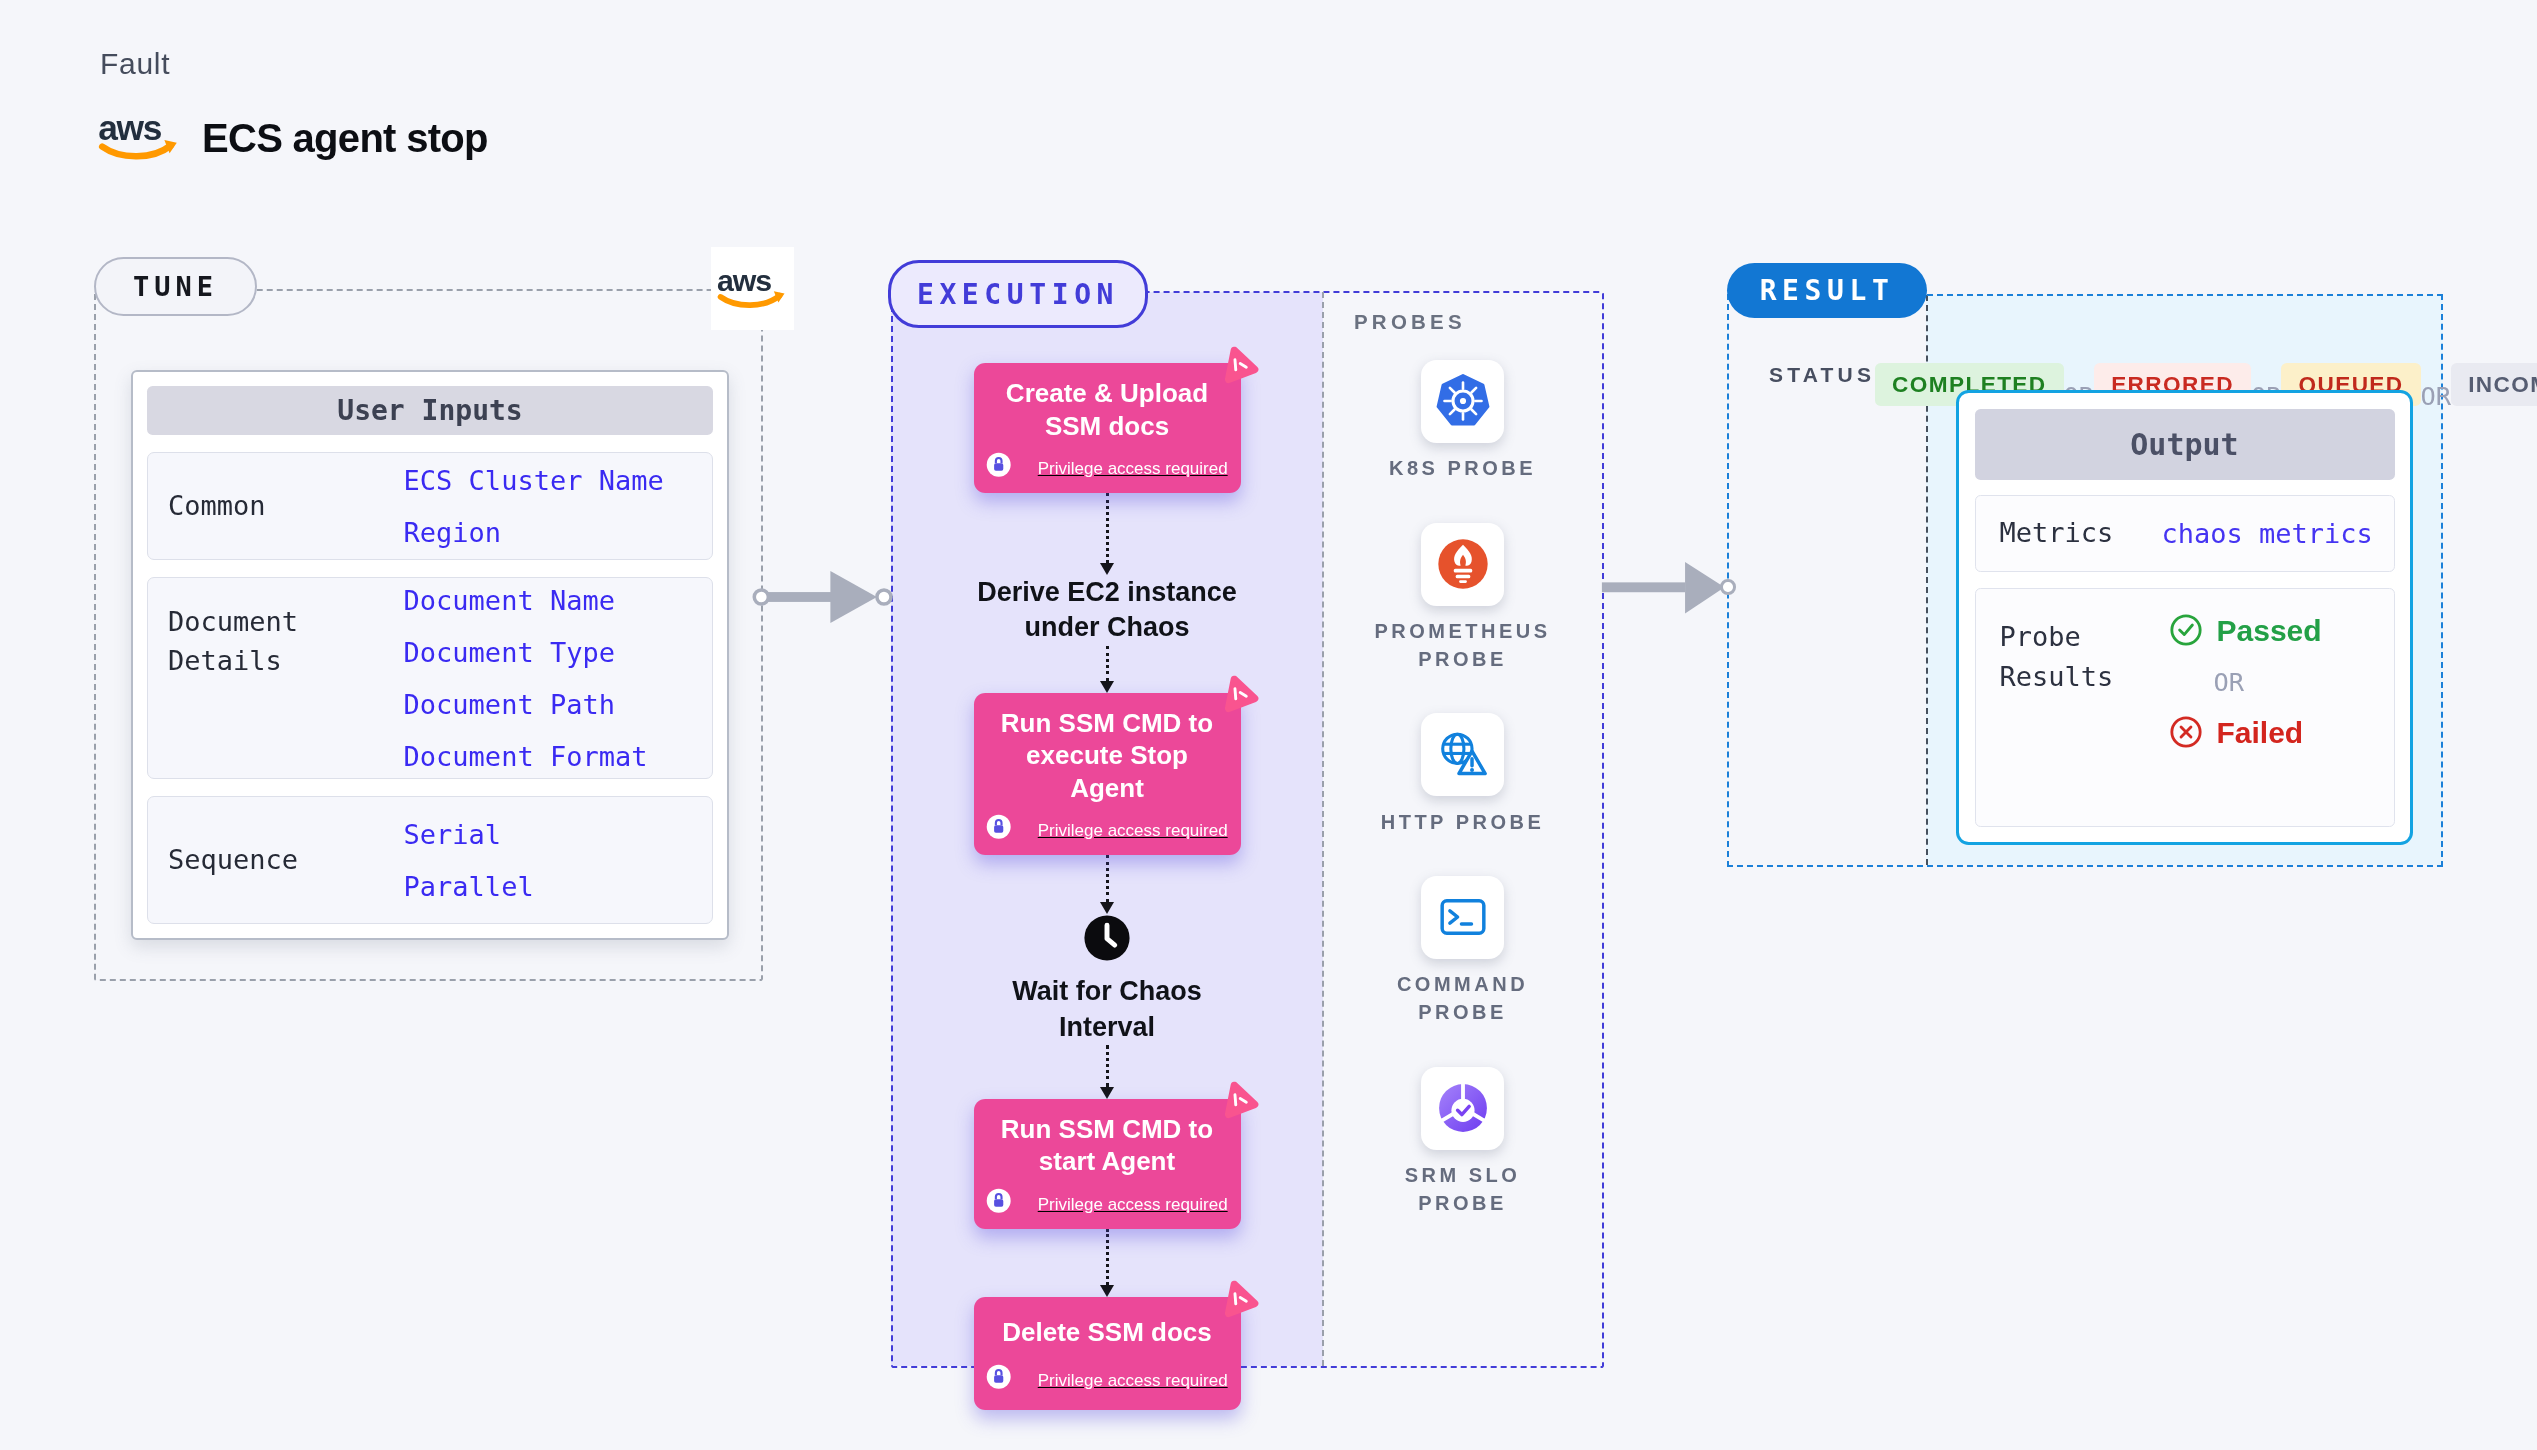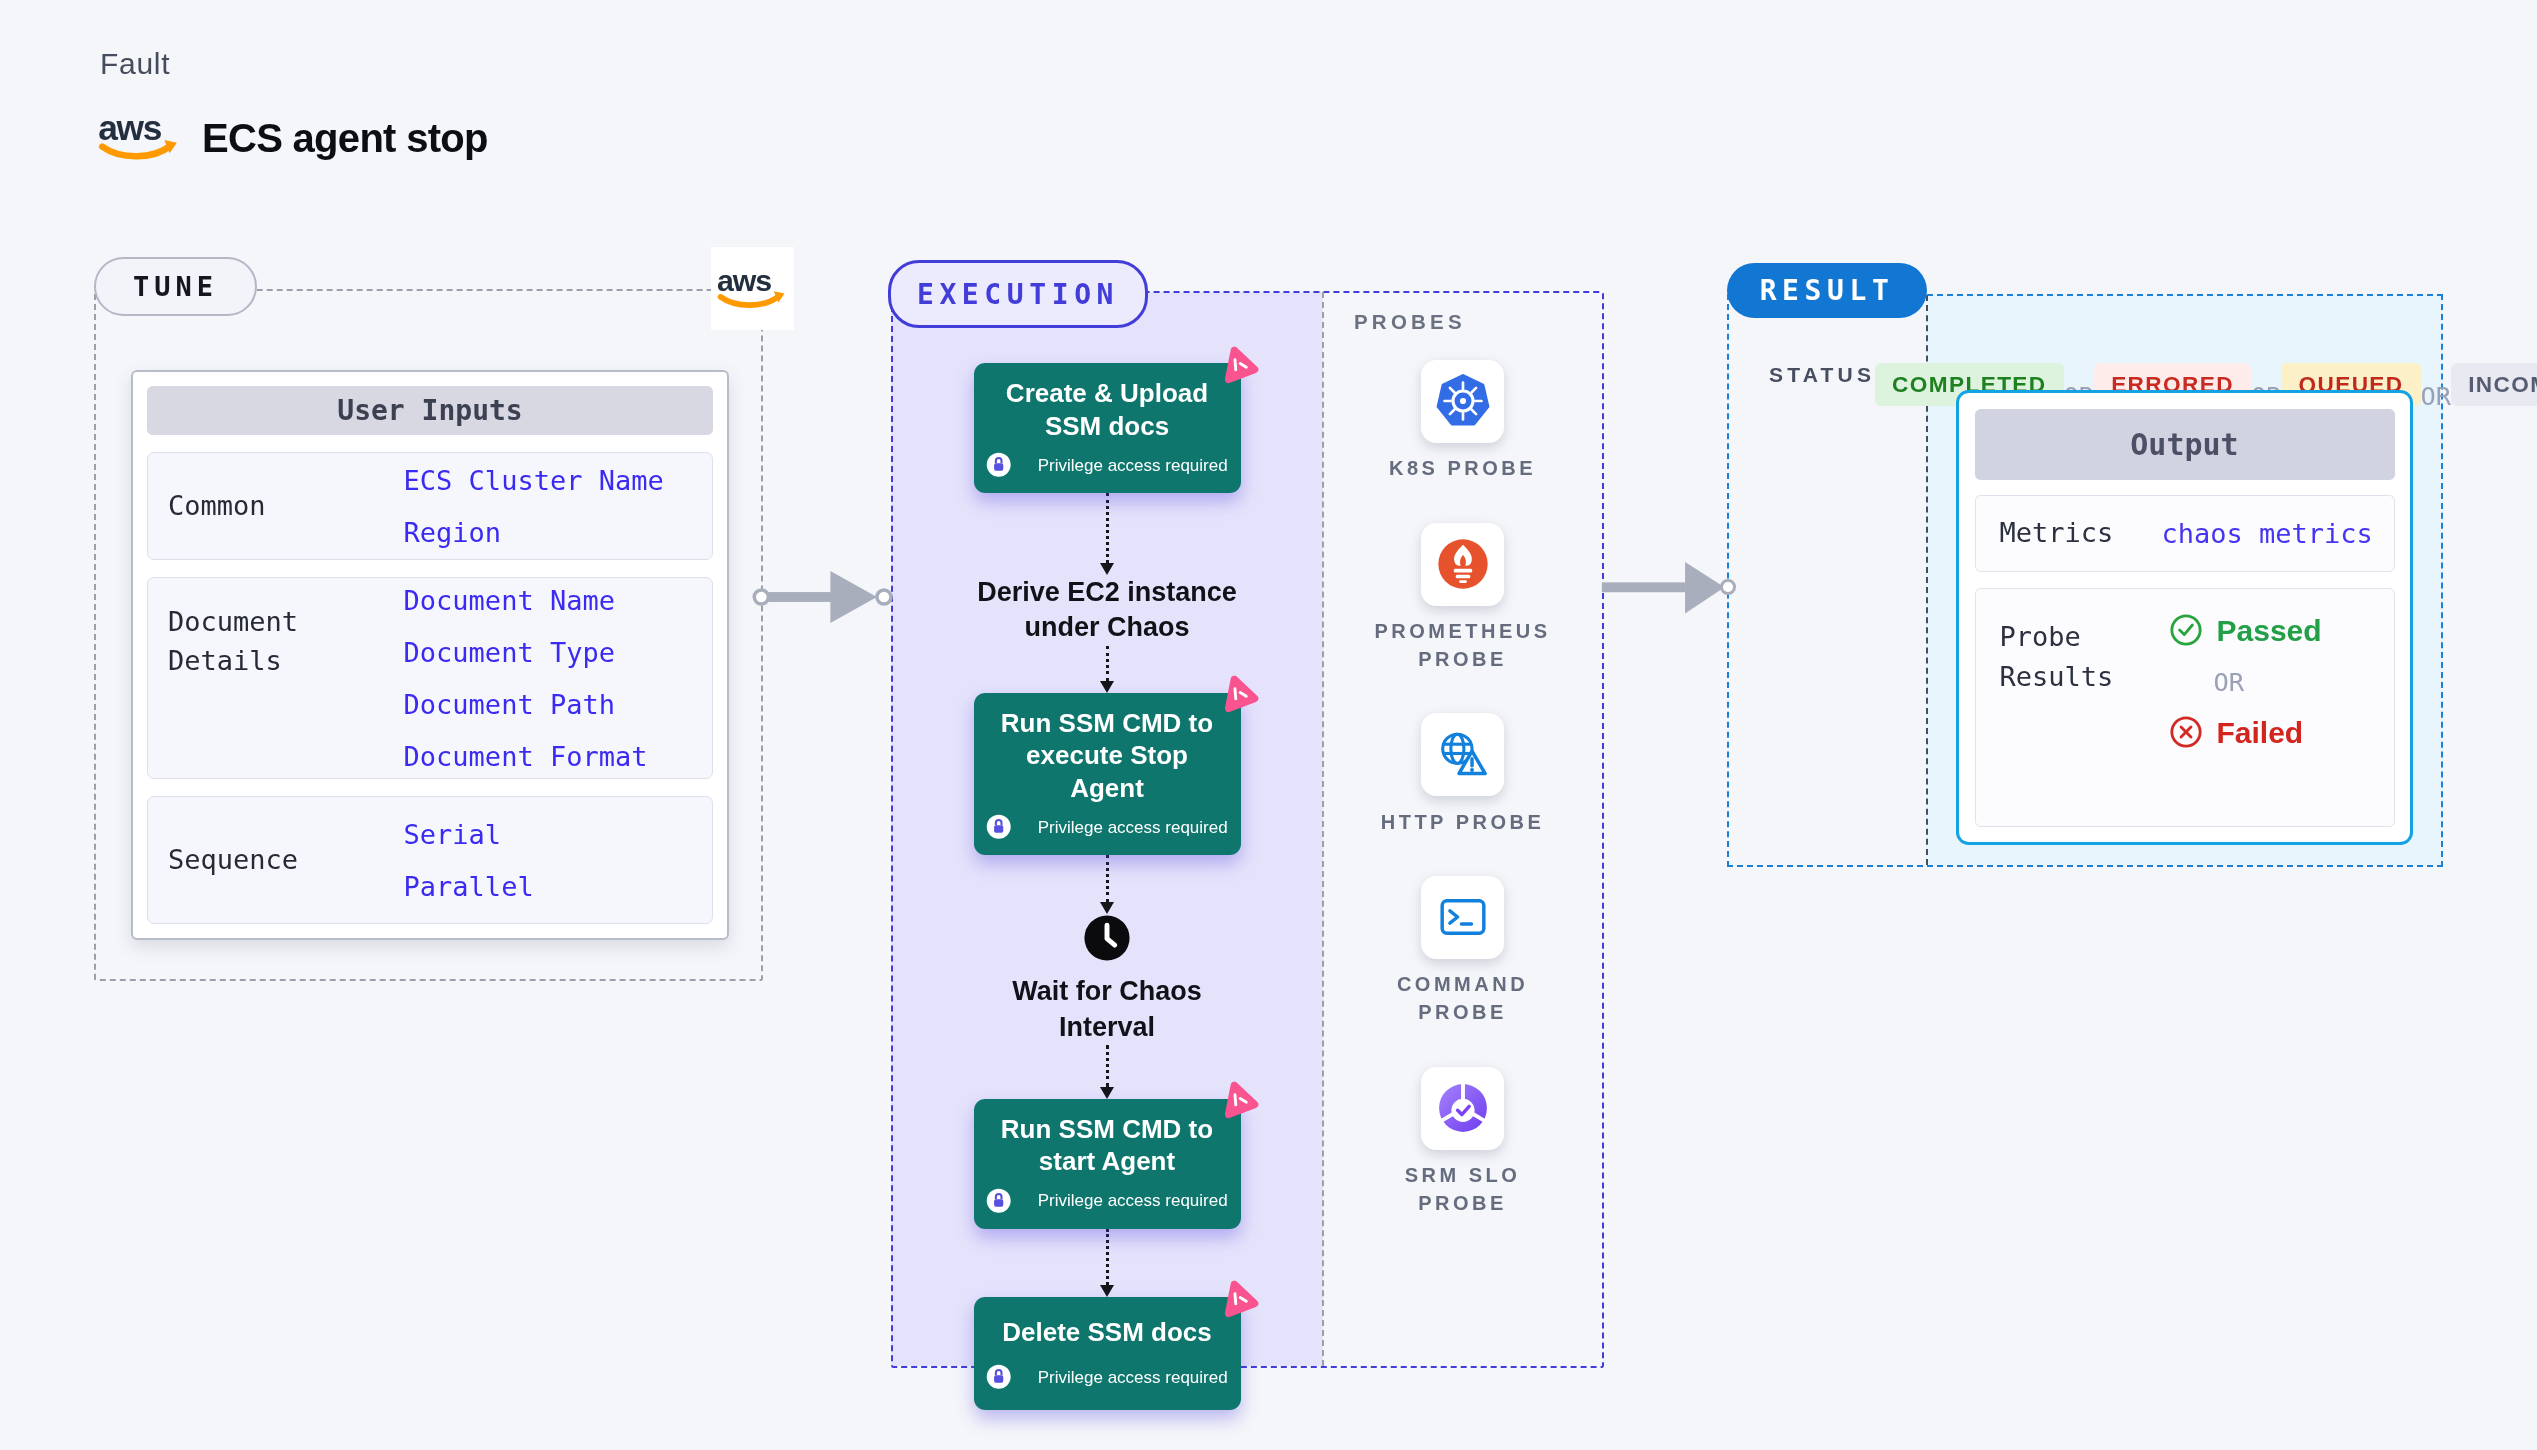--- a/index.html
+++ b/index.html
@@ -46,26 +46,26 @@
   .harrow{position:absolute;z-index:4;}
 
   
   .exec-box{position:absolute;left:891px;top:291px;width:713px;height:1077px;
             border:2.8px dashed #423cd8;border-radius:2.8px;box-sizing:border-box;}
   .exec-purple{position:absolute;left:891px;top:292px;width:432px;height:1074px;background:#e5e3fb;}
   .exec-divider{position:absolute;left:1322px;top:292px;width:0;height:1074px;
                 border-left:2.1px dashed #9aa0ab;}
   .flow{position:absolute;left:891px;top:292px;width:432px;height:1074px;display:flex;
         flex-direction:column;align-items:center;padding-top:71px;box-sizing:border-box;}
-  .step{position:relative;width:267px;min-height:104px;background:#0f766e;border-radius:11.3px;
+  .step{position:relative;width:267px;min-height:104px;background:#ec4899;border-radius:11.3px;
         box-shadow:0 8.5px 18.3px rgba(80,70,220,.35);display:flex;flex-direction:column;
         align-items:center;justify-content:center;padding:14px 10px;box-sizing:border-box;flex:0 0 auto;}
   .step-title{color:#ffffff;font-weight:bold;font-size:26px;text-align:center;line-height:1.25;
               max-width:233px;}
-  .priv{display:flex;align-items:center;gap:26px;margin-top:10px;}
+  .priv{display:flex;align-items:flex-end;gap:26px;margin-top:10px;text-decoration:underline;}
   .priv-text{color:#ffffff;font-size:17px;}
   .flag{position:absolute;top:-18.3px;right:-17px;width:40px;height:40px;transform:rotate(-14deg);}
   .plain-step{font-size:27px;font-weight:bold;color:#101218;text-align:center;line-height:1.3;
               max-width:296px;flex:0 0 auto;}
   .wait-step{display:flex;flex-direction:column;align-items:center;gap:10px;flex:0 0 auto;}
   .varrow{display:flex;flex-direction:column;align-items:center;flex:0 0 auto;}
   .varrow .vline{width:0;border-left:3.5px dotted #15151a;flex:1;}
   .varrow .vtri{width:0;height:0;border-left:7.8px solid transparent;border-right:7.8px solid transparent;
                 border-top:12px solid #15151a;}
 

